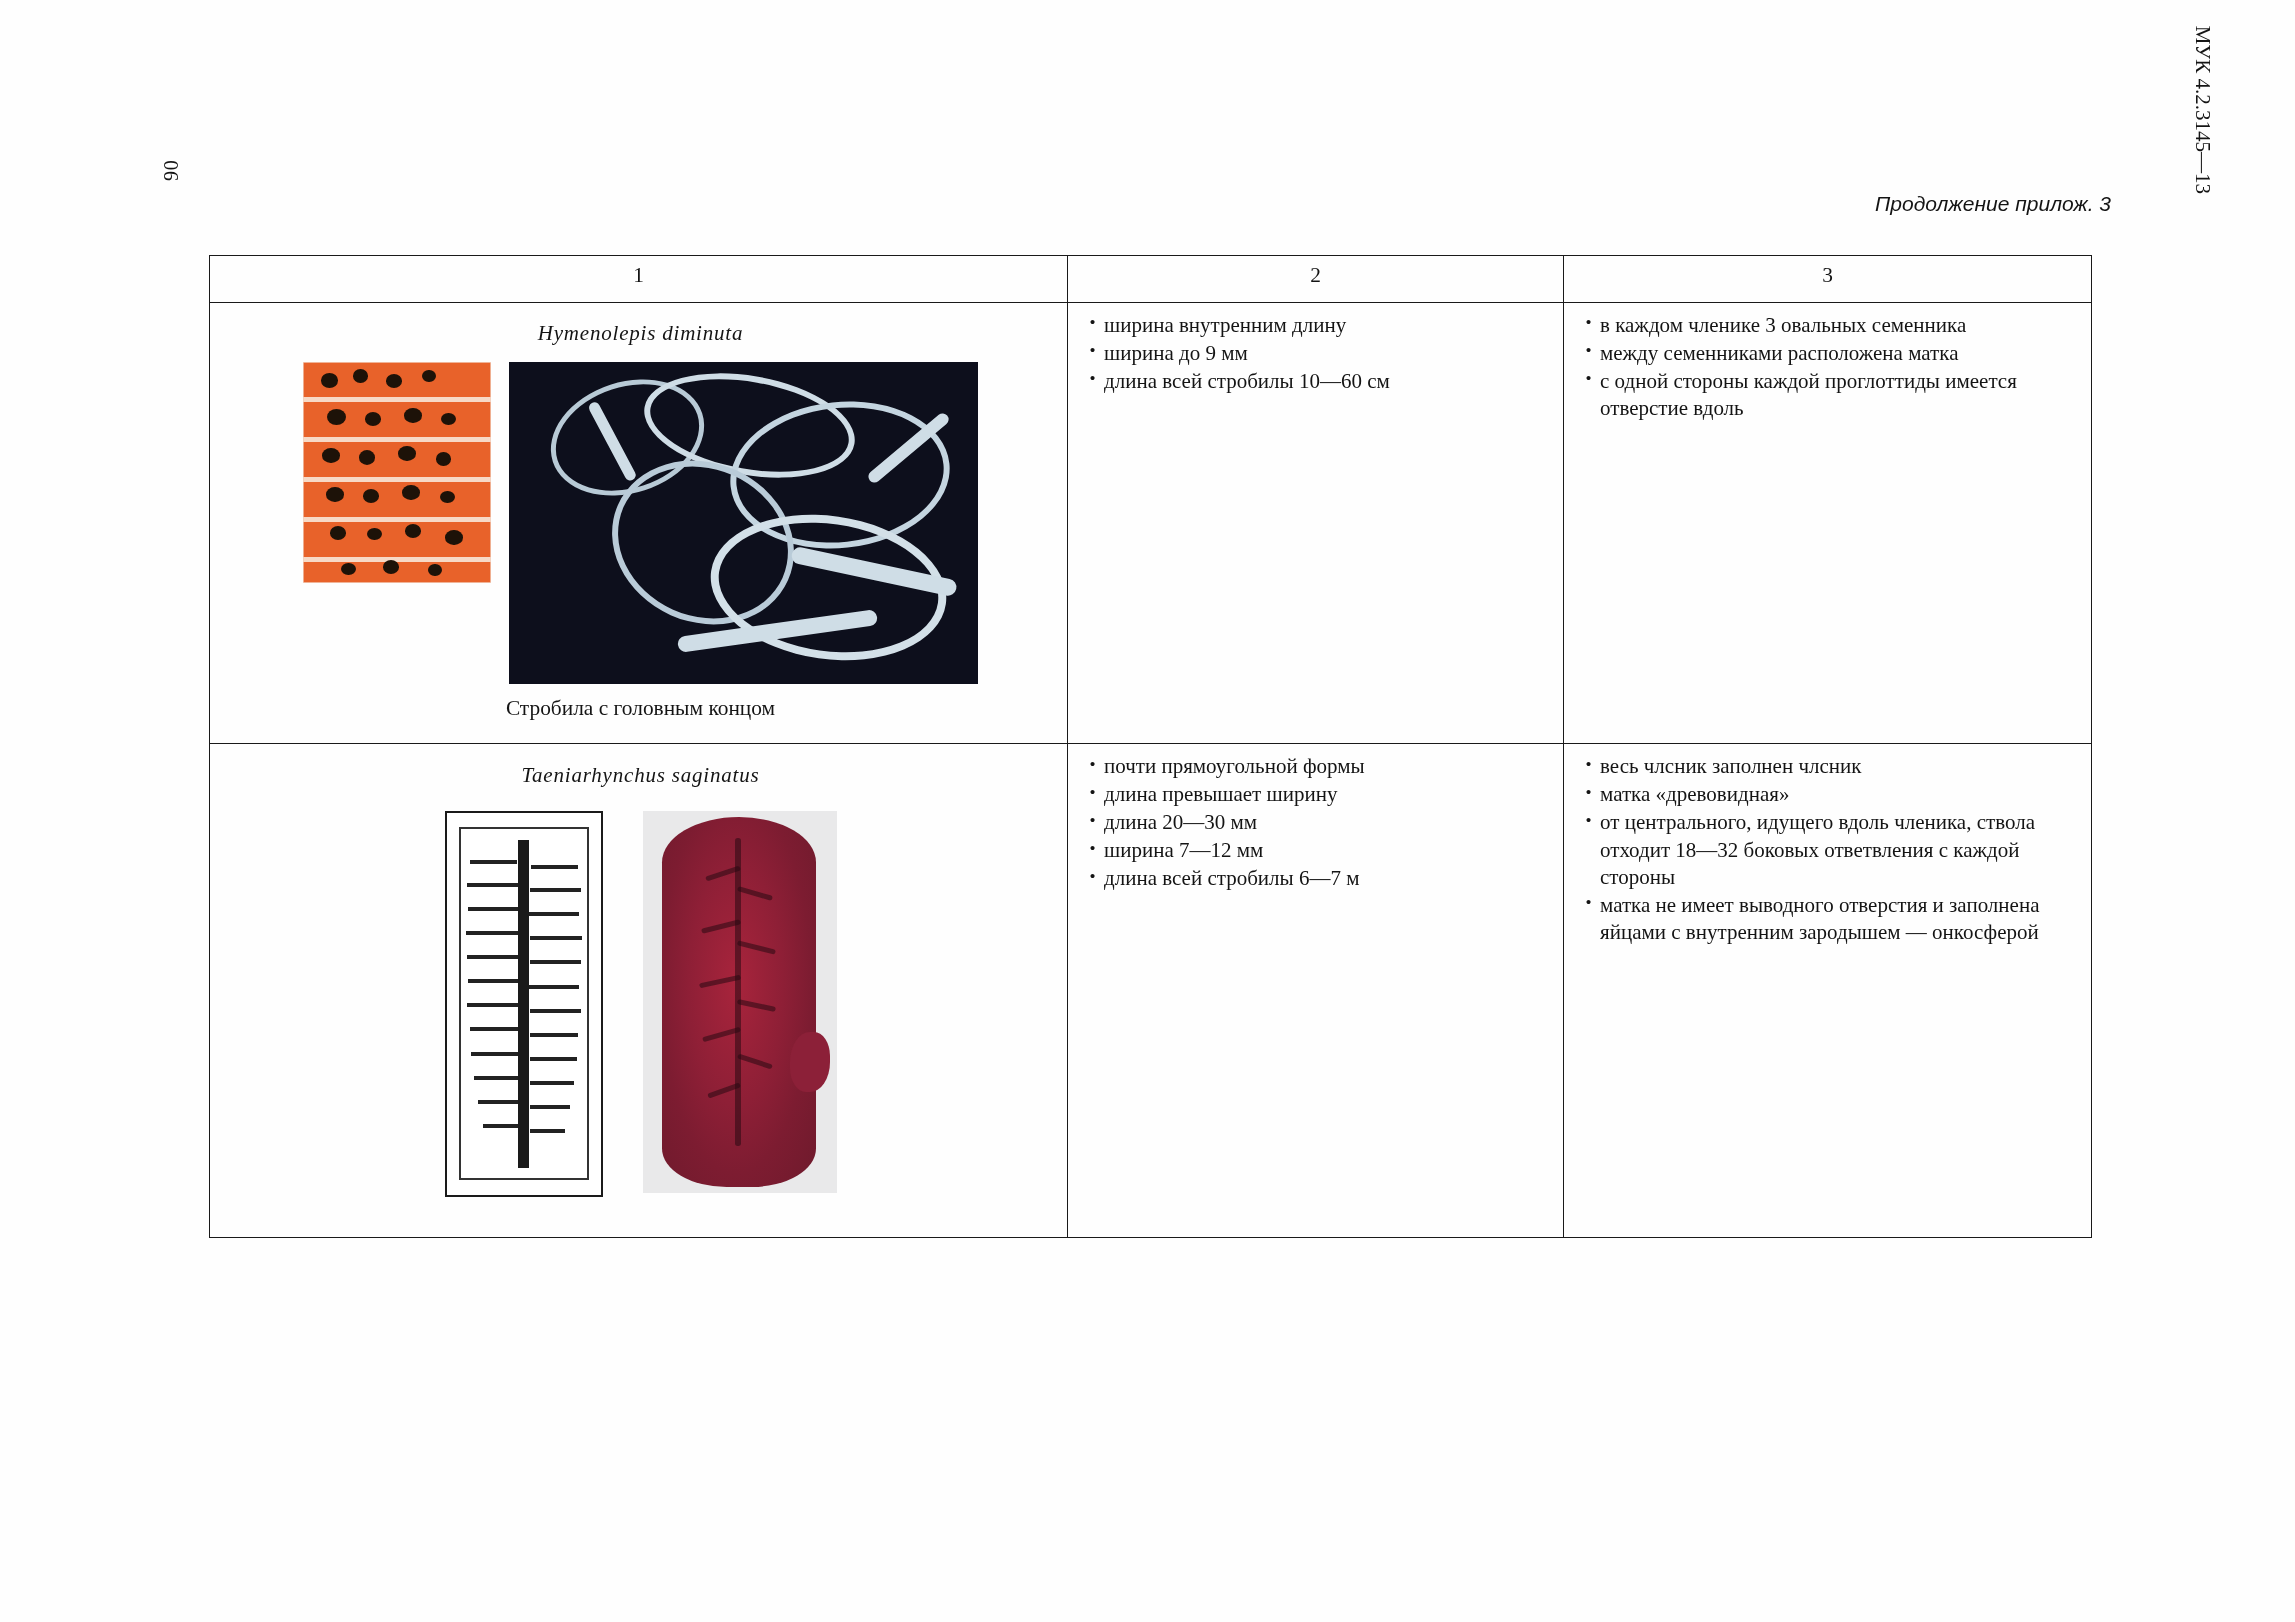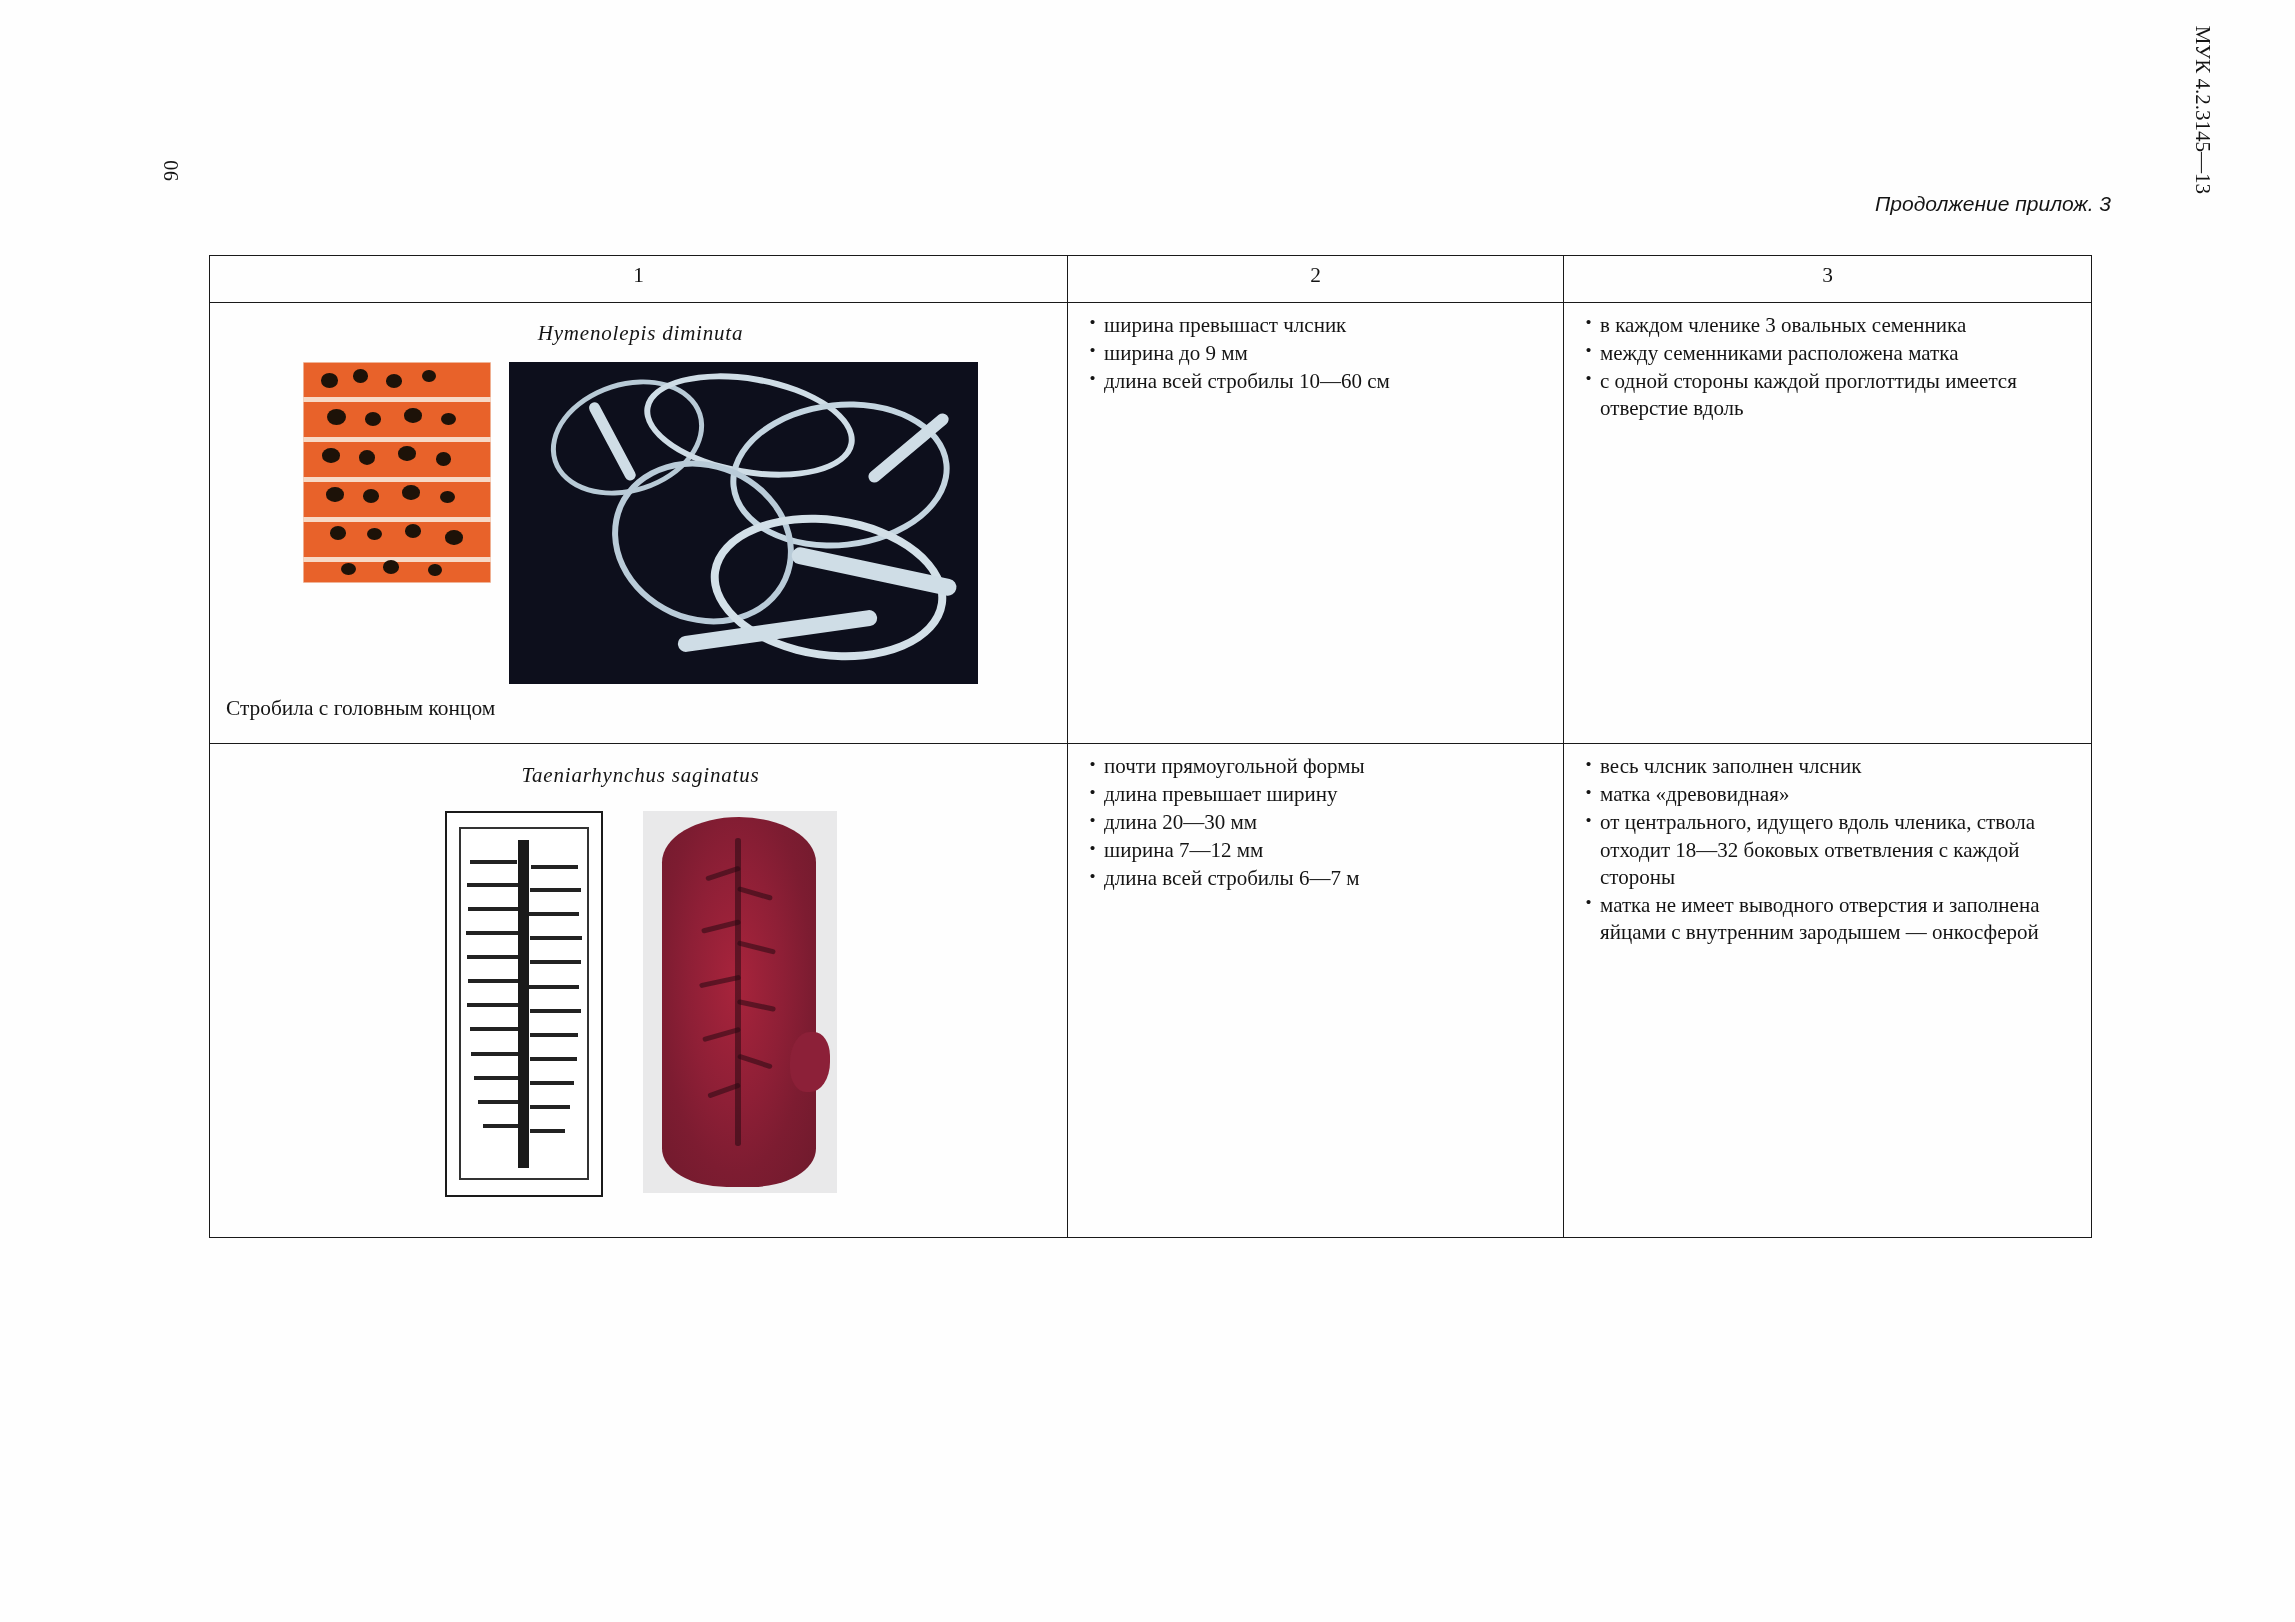--- a/index.html
+++ b/index.html
@@ -89,21 +89,21 @@
   .sci-name {
     text-align: center;
     font-style: italic;
     font-size: 21px;
     letter-spacing: 0.8px;
     margin-top: 9.4px;
     margin-bottom: 4px;
   }
 
   .caption {
-    text-align: left;
+    text-align: center;
     font-size: 21.4px;
     margin-top: 12px;
     margin-bottom: 9.4px;
   }
 
   ul.bullets {
     list-style: none;
     margin: 0;
     padding: 0;
   }
@@ -298,21 +298,21 @@
               </div>
             </div>
 
             <div class="caption">Стробила с головным концом</div>
           </div>
         </td>
 
         <td>
           <div class="cell-pad">
             <ul class="bullets">
-              <li>ширина превышаст члсник</li>
+              <li>ширина внутренним длину</li>
               <li>ширина до 9 мм</li>
               <li>длина всей стробилы 10—60 см</li>
             </ul>
           </div>
         </td>
 
         <td>
           <div class="cell-pad">
             <ul class="bullets">
               <li>в каждом членике 3 овальных семенника</li>

